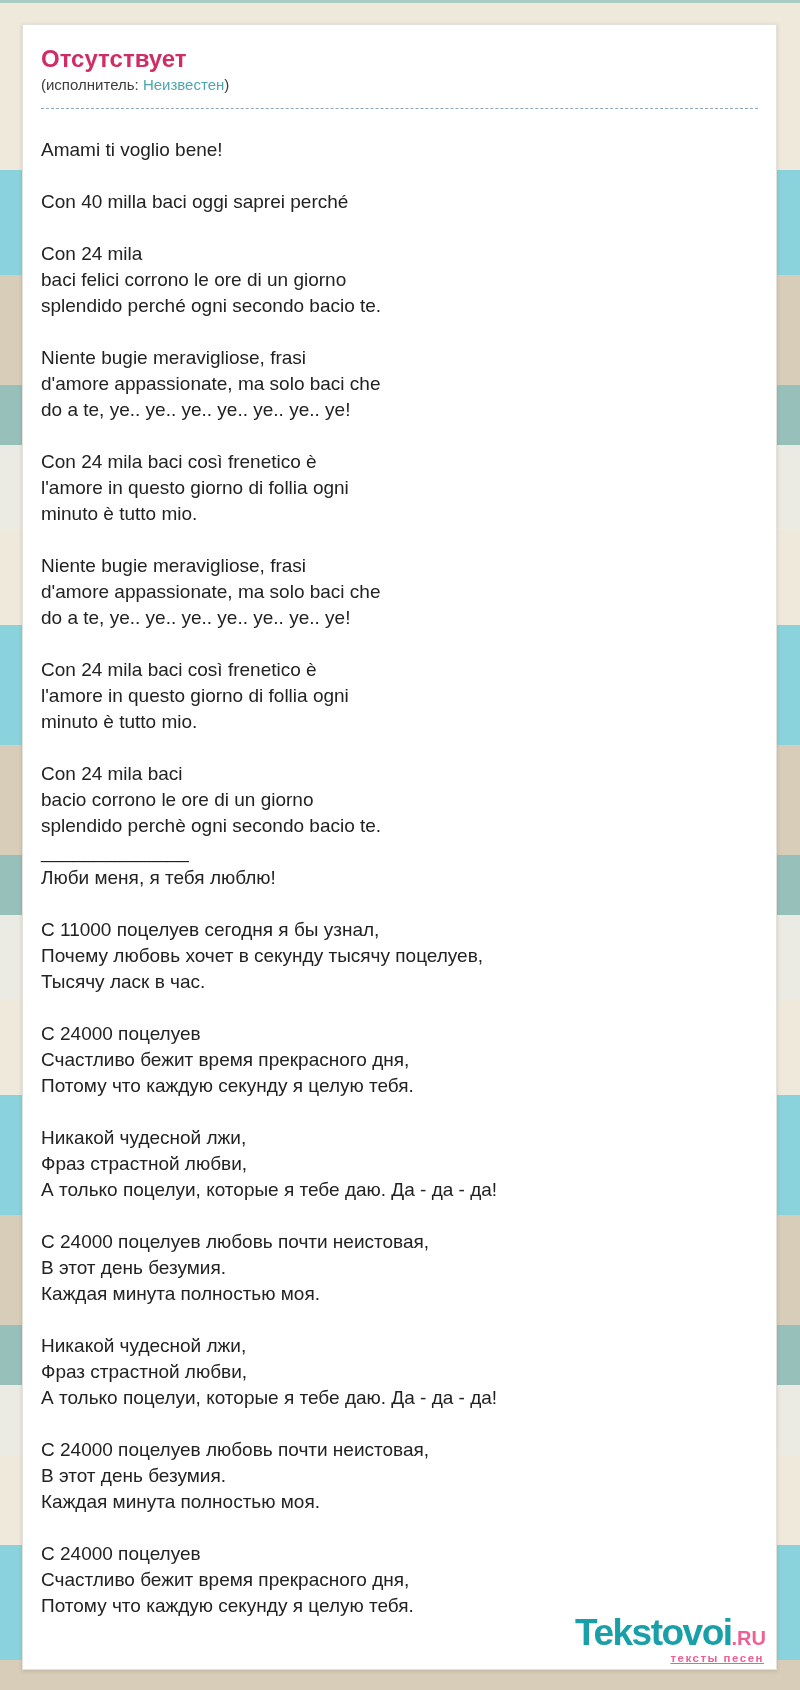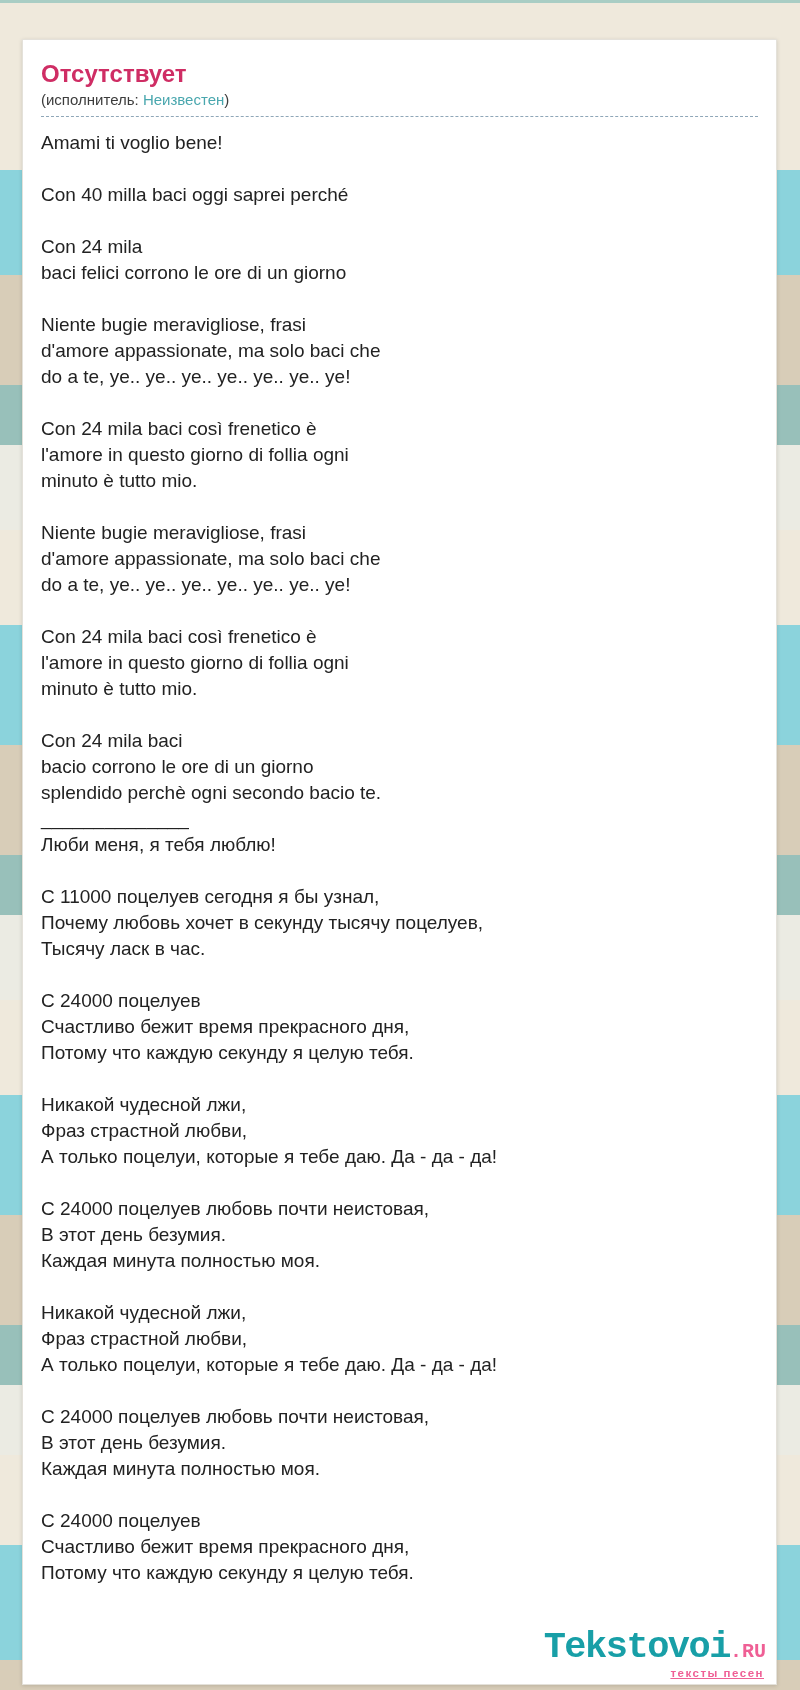--- a/index.html
+++ b/index.html
@@ -21,46 +21,46 @@
       #efe9dc 1000px 1095px,
       #8bd3dc 1095px 1215px,
       #d8cdb8 1215px 1325px,
       #98c0ba 1325px 1385px,
       #ebebe3 1385px 1455px,
       #efe9dc 1455px 1545px,
       #8bd3dc 1545px 1660px,
       #d8cdb8 1660px 1690px);
   }
   .card{
-    position:absolute;left:22px;top:39px;width:755px;height:1646px;
+    position:absolute;left:22px;top:24px;width:755px;height:1646px;
     background:#ffffff;box-sizing:border-box;
     border:1px solid #e4e1da;
     box-shadow:0 1px 4px rgba(0,0,0,.14);
     padding:16px 18px 0 18px;
   }
   .page-title{
     font-size:24px;font-weight:bold;color:#cf2d64;
     margin:4px 0 3px 0;letter-spacing:0;
   }
   .artist-line{
     font-size:15px;color:#3c3c3c;
-    padding-bottom:8px;
+    padding-bottom:15px;
     border-bottom:1px dashed #8fa7b8;
   }
   .artist-link{color:#49a7ae;text-decoration:none;cursor:pointer;}
   .lyrics{
-    margin-top:13px;
+    margin-top:28px;
     font-size:19px;line-height:26px;color:#222222;
   }
   .lyric-line{min-height:26px;white-space:pre;}
   .site-logo{
     position:absolute;right:10px;bottom:5px;text-align:right;line-height:1;
     cursor:pointer;
   }
-  .logo-row{white-space:nowrap;font-family:Liberation Mono, monospace;}
+  .logo-row{white-space:nowrap;}
   .logo-brand{
     font-size:37px;font-weight:bold;color:#189fa7;letter-spacing:-1.5px;
   }
   .logo-tld{
     font-size:20px;font-weight:bold;color:#ef5f95;letter-spacing:0;
   }
   .logo-tagline{
     font-size:11.5px;font-weight:bold;color:#ef5f95;
     letter-spacing:1.5px;margin-top:2px;padding-right:2px;text-decoration:underline;
   }
@@ -74,20 +74,21 @@
 
   <div class="artist-line"><span>(исполнитель: </span><a class="artist-link">Неизвестен</a><span>)</span></div>
 
   <div class="lyrics">
       <div class="lyric-line">Amami ti voglio bene!</div>
       <div class="lyric-line"></div>
       <div class="lyric-line">Con 40 milla baci oggi saprei perché</div>
       <div class="lyric-line"></div>
       <div class="lyric-line">Con 24 mila</div>
       <div class="lyric-line">baci felici corrono le ore di un giorno</div>
+      <div class="lyric-line">splendido perché ogni secondo bacio te.</div>
       <div class="lyric-line"></div>
       <div class="lyric-line">Niente bugie meravigliose, frasi</div>
       <div class="lyric-line">d'amore appassionate, ma solo baci che</div>
       <div class="lyric-line">do a te, ye.. ye.. ye.. ye.. ye.. ye.. ye!</div>
       <div class="lyric-line"></div>
       <div class="lyric-line">Con 24 mila baci così frenetico è</div>
       <div class="lyric-line">l'amore in questo giorno di follia ogni</div>
       <div class="lyric-line">minuto è tutto mio.</div>
       <div class="lyric-line"></div>
       <div class="lyric-line">Niente bugie meravigliose, frasi</div>

